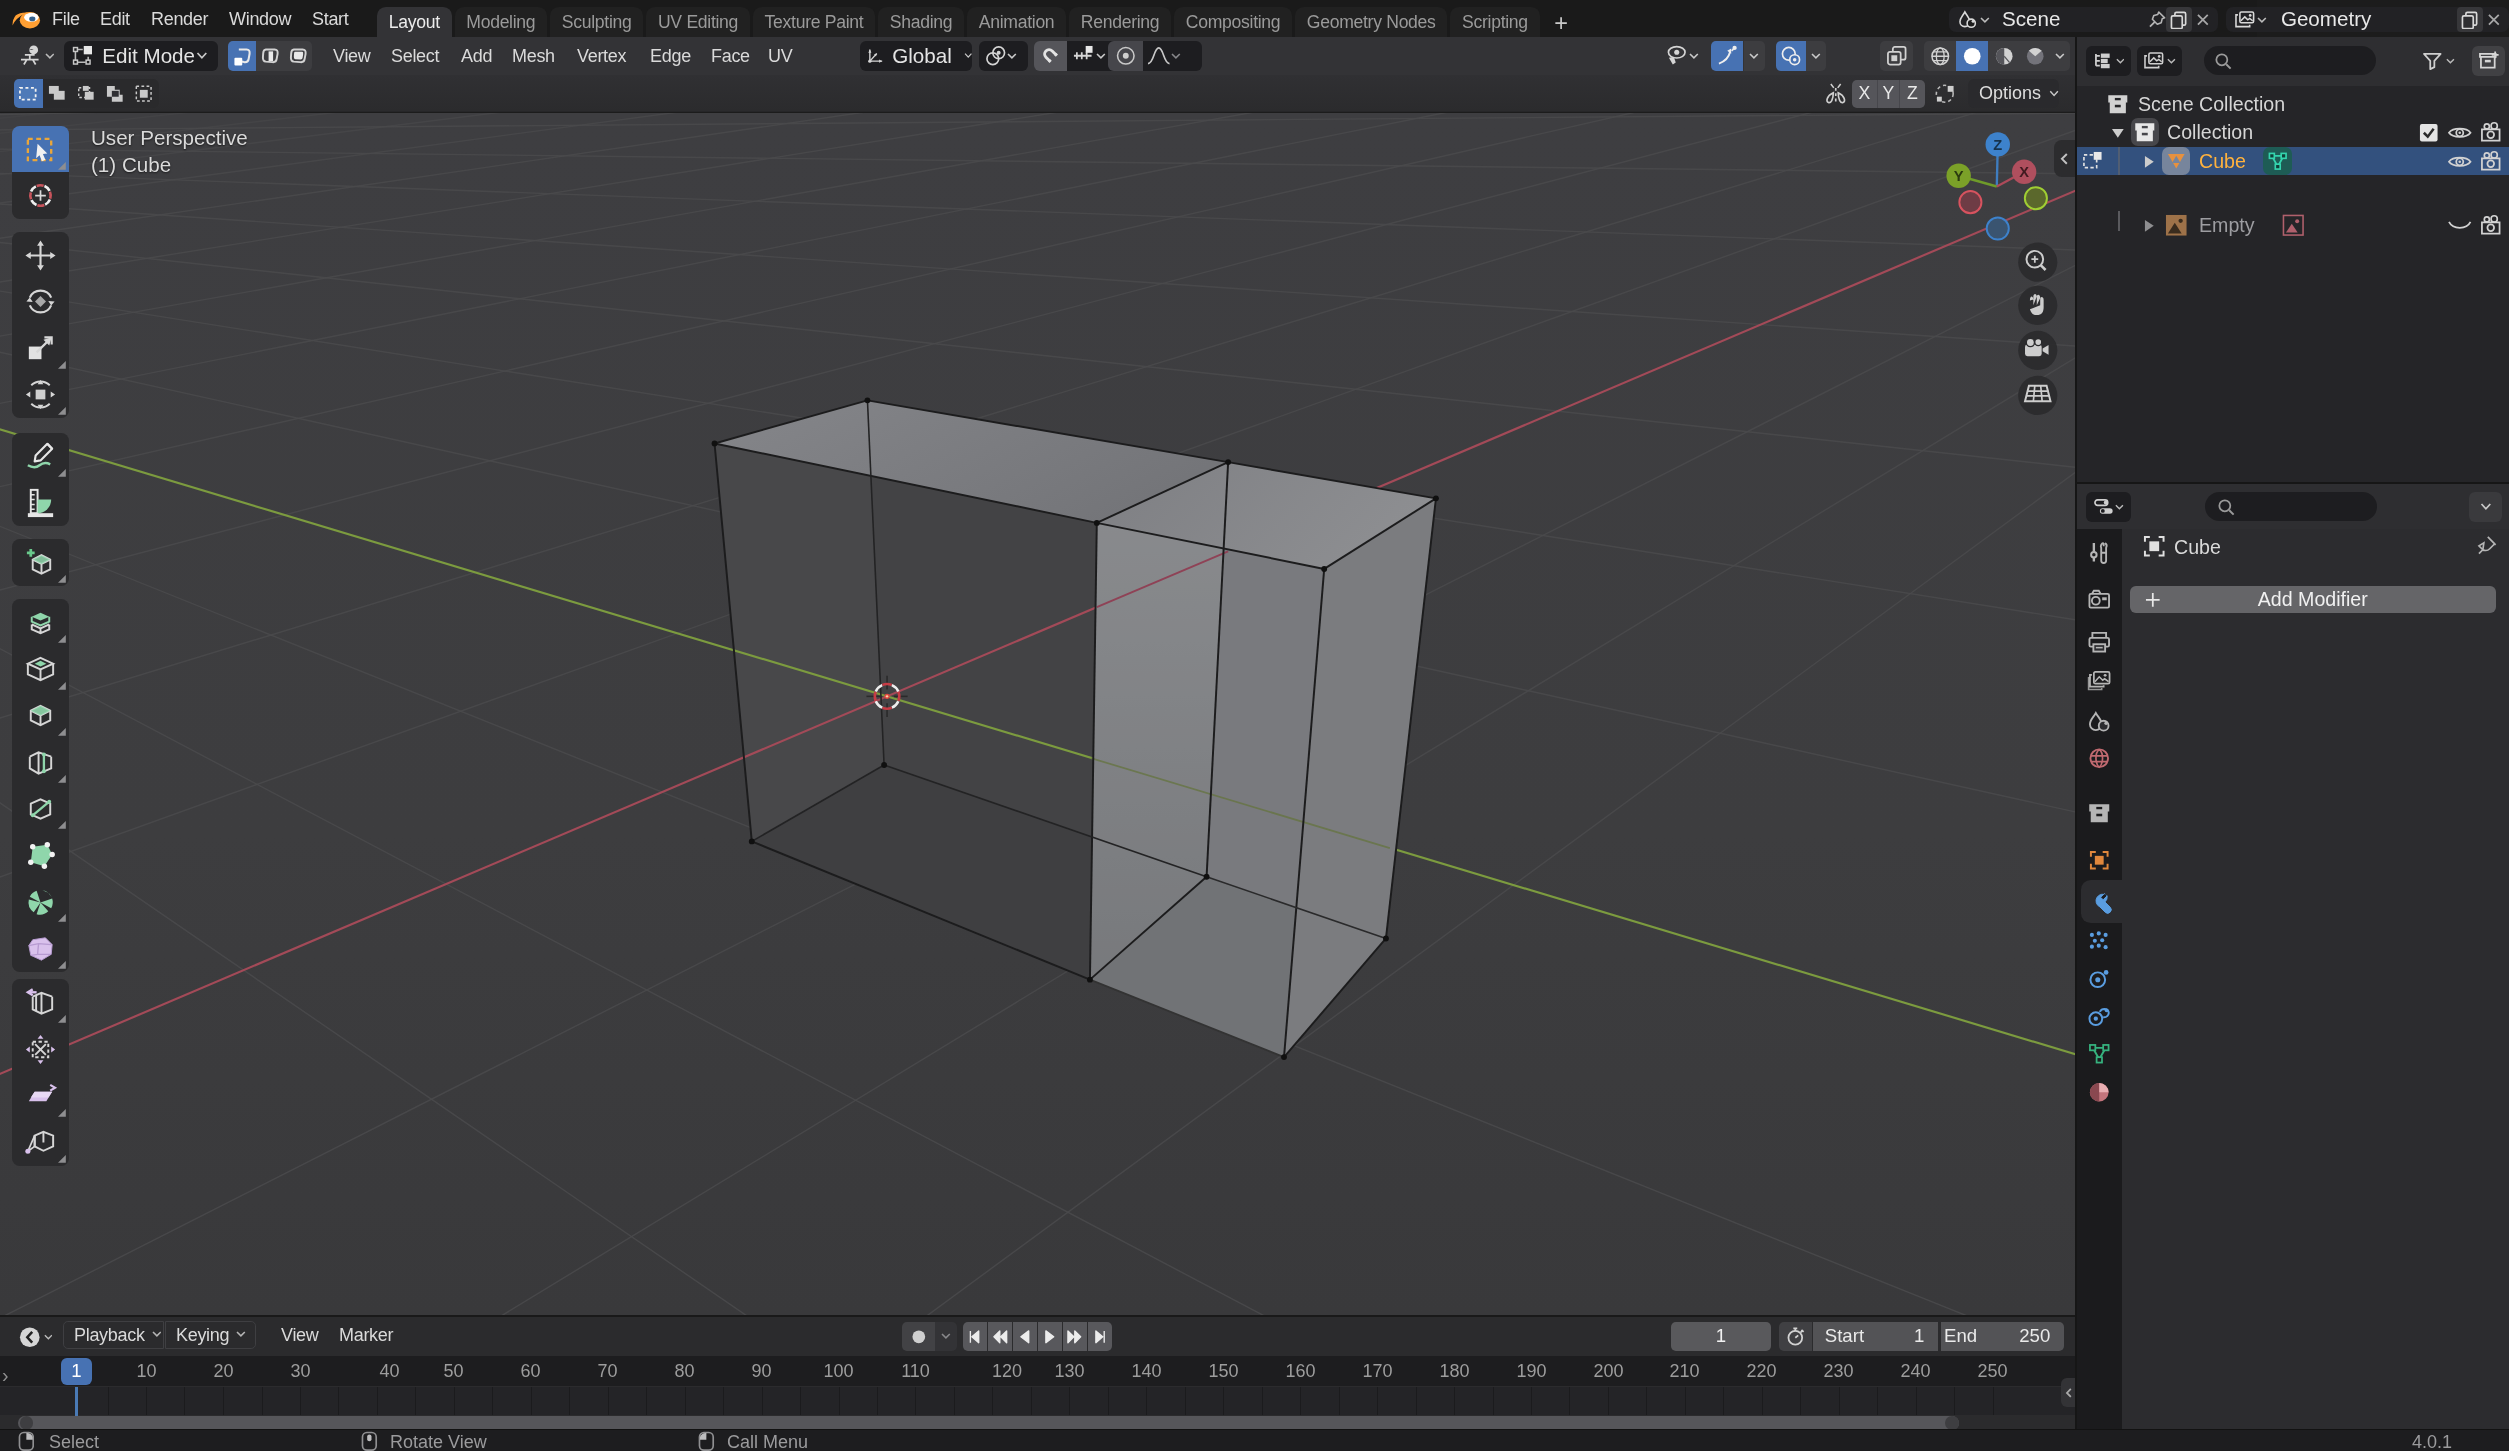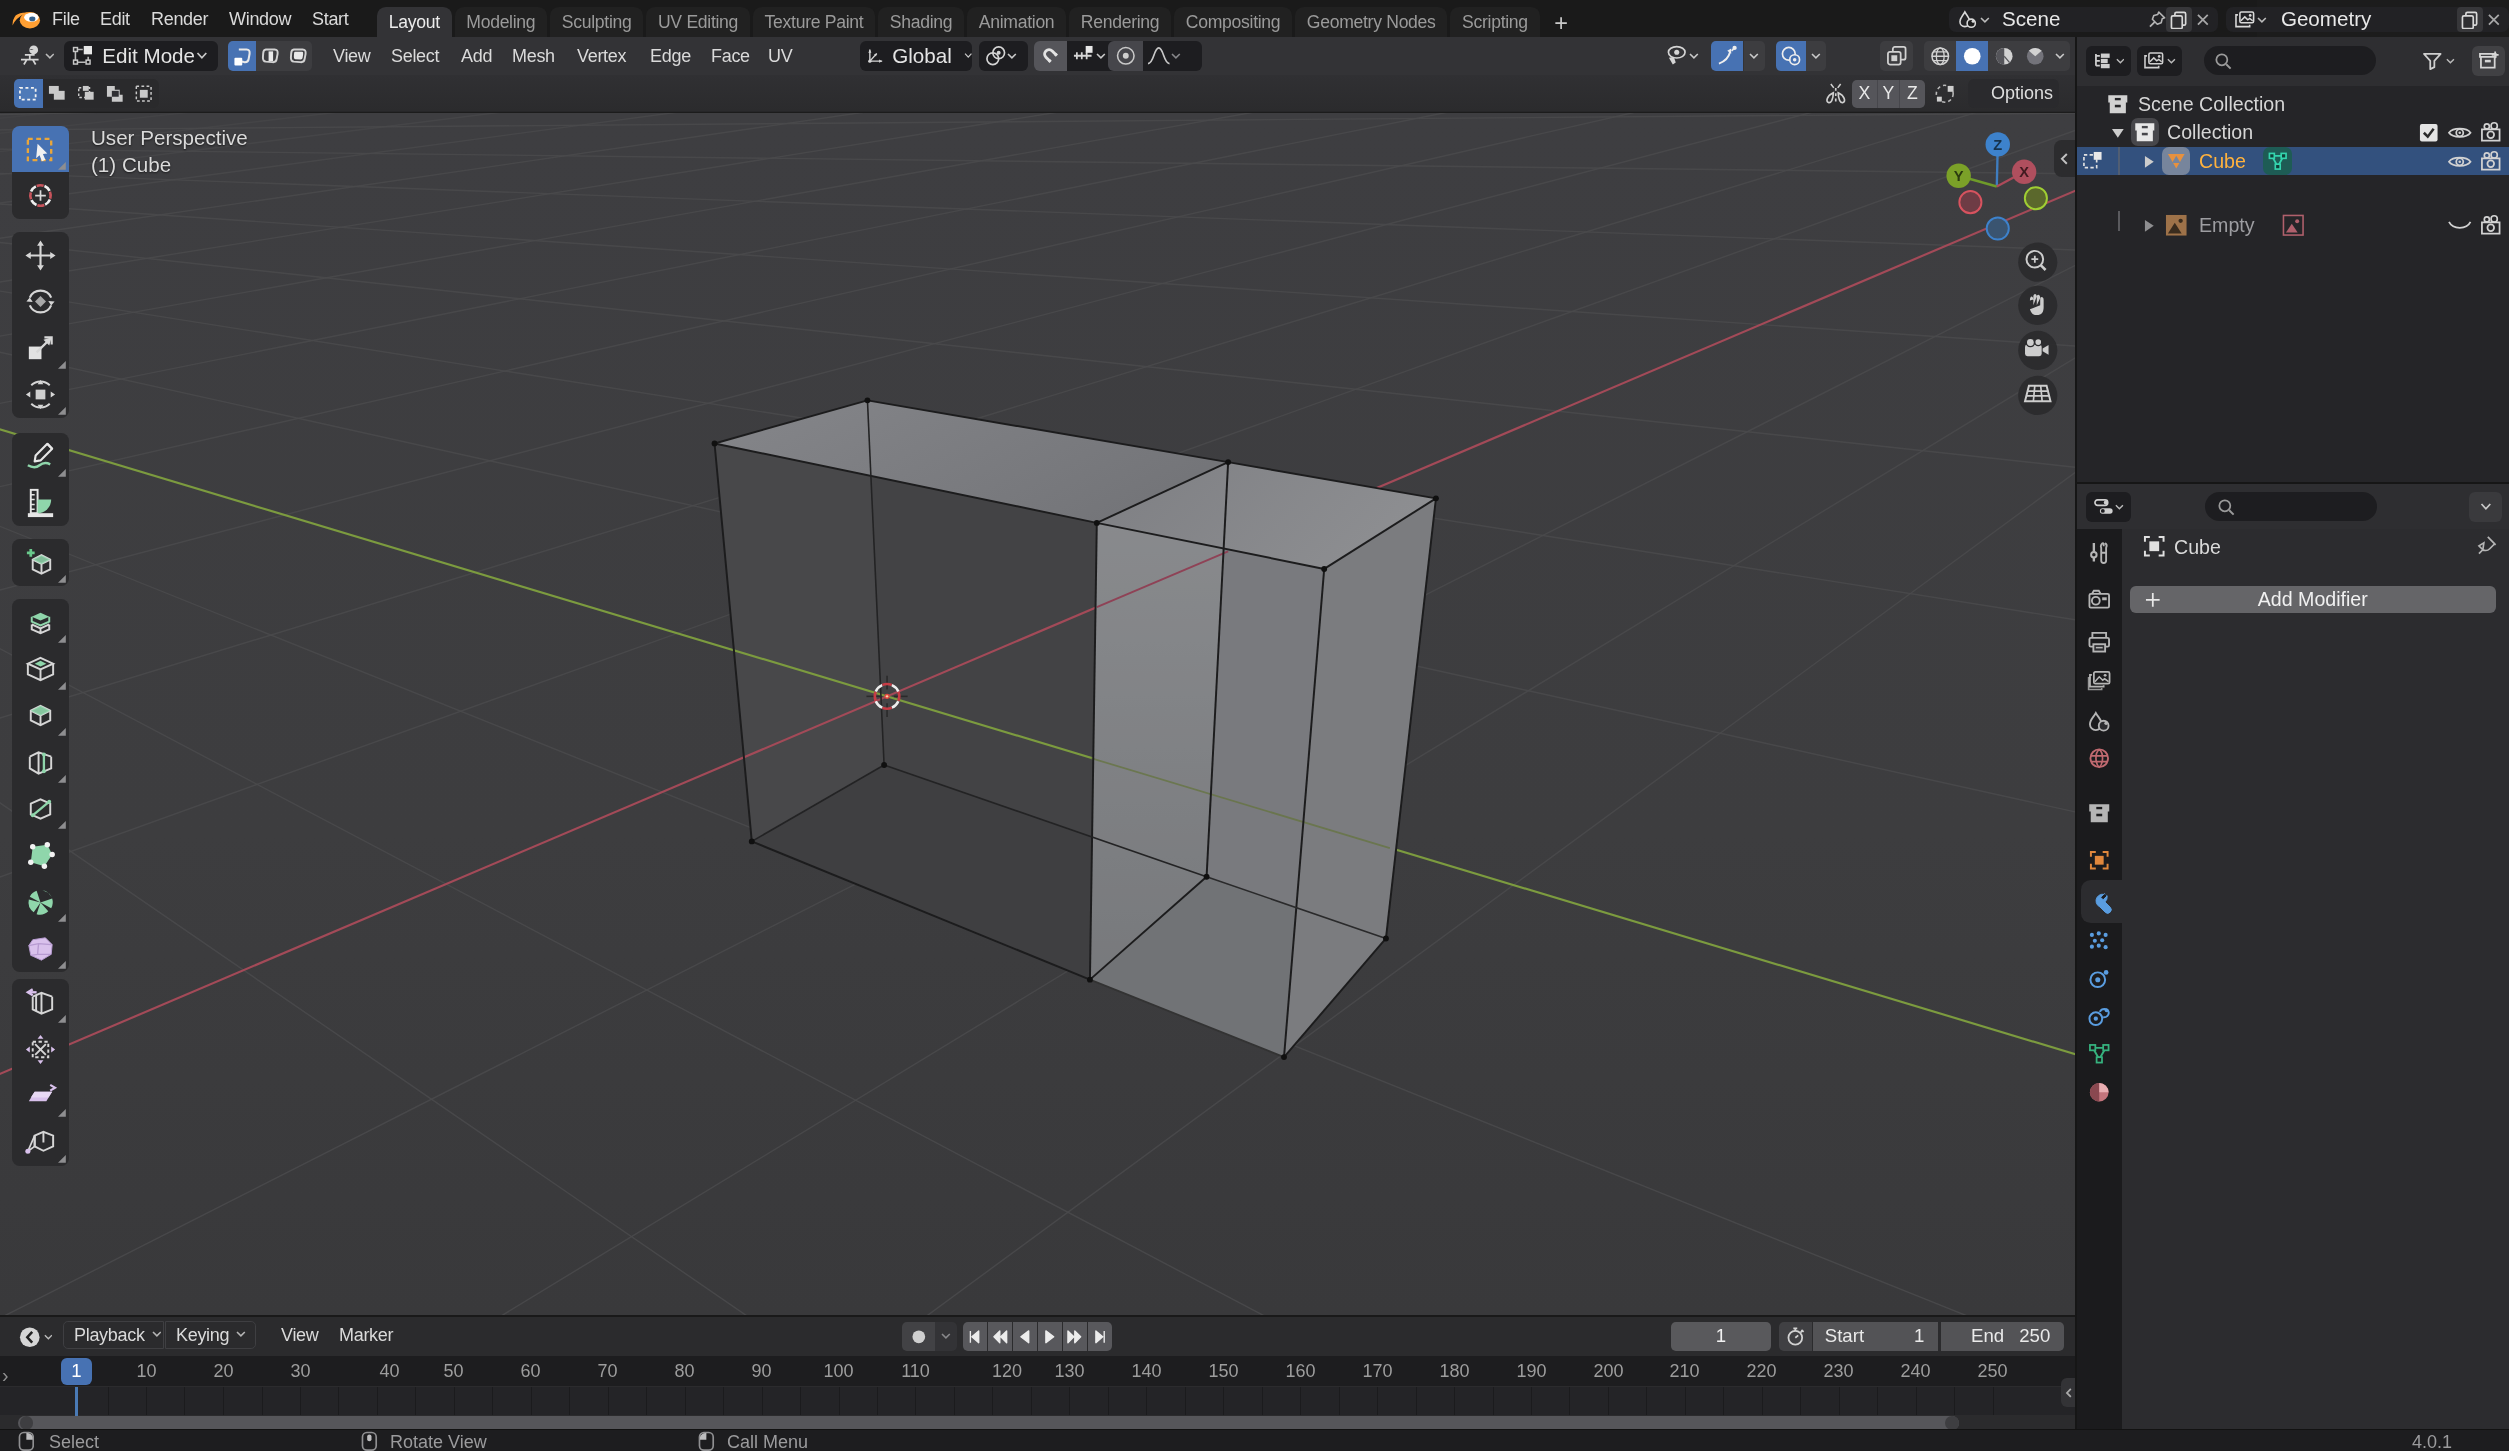--- a/index.html
+++ b/index.html
@@ -638,21 +638,21 @@
   </div>
   <div class="abs hbtn" style="left:1929px;top:3.9px;width:31px;">
     <svg width="23.5" height="23.5" viewBox="0 0 24 24">
         <circle cx="12" cy="12" r="8.6" fill="none" stroke="#b9b9b9" stroke-width="1.6" stroke-dasharray="3.4 3"></circle>
         <rect x="15" y="4" width="6" height="6" fill="#cfcfcf"></rect>
         <rect x="4" y="15" width="5" height="5" fill="#cfcfcf"></rect>
       </svg>
   </div>
 
   <div class="abs" style="left:1968px;top:3.9px;width:91px;height:29px;background:#2a2a2d;border-radius:5.9px;display:flex;align-items:center;">
-    <span style="color:#dedede;font-size:18px;margin-left:23px;">Options</span>
+    <span style="color:#dedede;font-size:18px;margin-left:11px;">Options</span>
     <svg width="10.8" height="8.8" viewBox="0 0 12 9" style="margin-left:7.8px">
         <path d="M1.5 2 L6 7 L10.5 2" stroke="#c9c9c9" stroke-width="1.7" fill="none"></path>
       </svg>
   </div>
 </div>
 <div class="abs" id="timeline">
 <div class="abs" style="left:0;top:0;width:2075px;height:39px;background:#2b2b2d;"></div>
 <div class="abs hbtn" style="left:11.8px;top:4.9px;width:47px;height:30px;">
 <svg width="24.5" height="24.5" viewBox="0 0 25 25">
         <circle cx="12" cy="12.5" r="10" fill="#d6d6d6"></circle>
@@ -722,21 +722,21 @@
         <circle cx="10.5" cy="12" r="7" fill="none" stroke="#d2d2d2" stroke-width="1.8"></circle>
         <path d="M10.5 12 L13.5 9.5 M8.5 2.5 L12.5 2.5 M10.5 2.5 L10.5 5 M16 6.5 L17.8 4.7 M16.8 4 L19 6" stroke="#d2d2d2" stroke-width="1.8" fill="none"></path>
       </svg>
     </div>
 <div class="abs" style="left:1813px;top:4.9px;width:125px;height:29px;background:#535356;border-radius:0;display:flex;align-items:center;color:#eaeaea;font-size:18.6px;">
       <span style="margin-left:11.8px;">Start</span>
       <span style="flex:1"></span>
       <span style="margin-right:13.7px;">1</span>
     </div>
 <div class="abs" style="left:1941px;top:4.9px;width:123px;height:29px;background:#535356;border-radius:0 4.9px 4.9px 0;display:flex;align-items:center;color:#eaeaea;font-size:18.6px;">
-      <span style="margin-left:30px;">End</span>
+      <span style="margin-left:3px;">End</span>
       <span style="flex:1"></span>
       <span style="margin-right:13.7px;">250</span>
     </div>
 <div class="abs" style="left:0;top:39px;width:2075px;height:30px;background:#1d1d1f;"></div>
 <div class="abs" style="left:0;top:70px;width:2075px;height:28px;background:#242427;"></div>
 <div class="abs" style="left:0;top:98px;width:2075px;height:15.7px;background:#2b2b2d;"></div>
 <div class="abs" style="left:117px;top:44px;width:59px;text-align:center;color:#9d9d9d;font-size:18px;">10</div>
 <div class="abs" style="left:194px;top:44px;width:59px;text-align:center;color:#9d9d9d;font-size:18px;">20</div>
 <div class="abs" style="left:271px;top:44px;width:59px;text-align:center;color:#9d9d9d;font-size:18px;">30</div>
 <div class="abs" style="left:360px;top:44px;width:59px;text-align:center;color:#9d9d9d;font-size:18px;">40</div>

